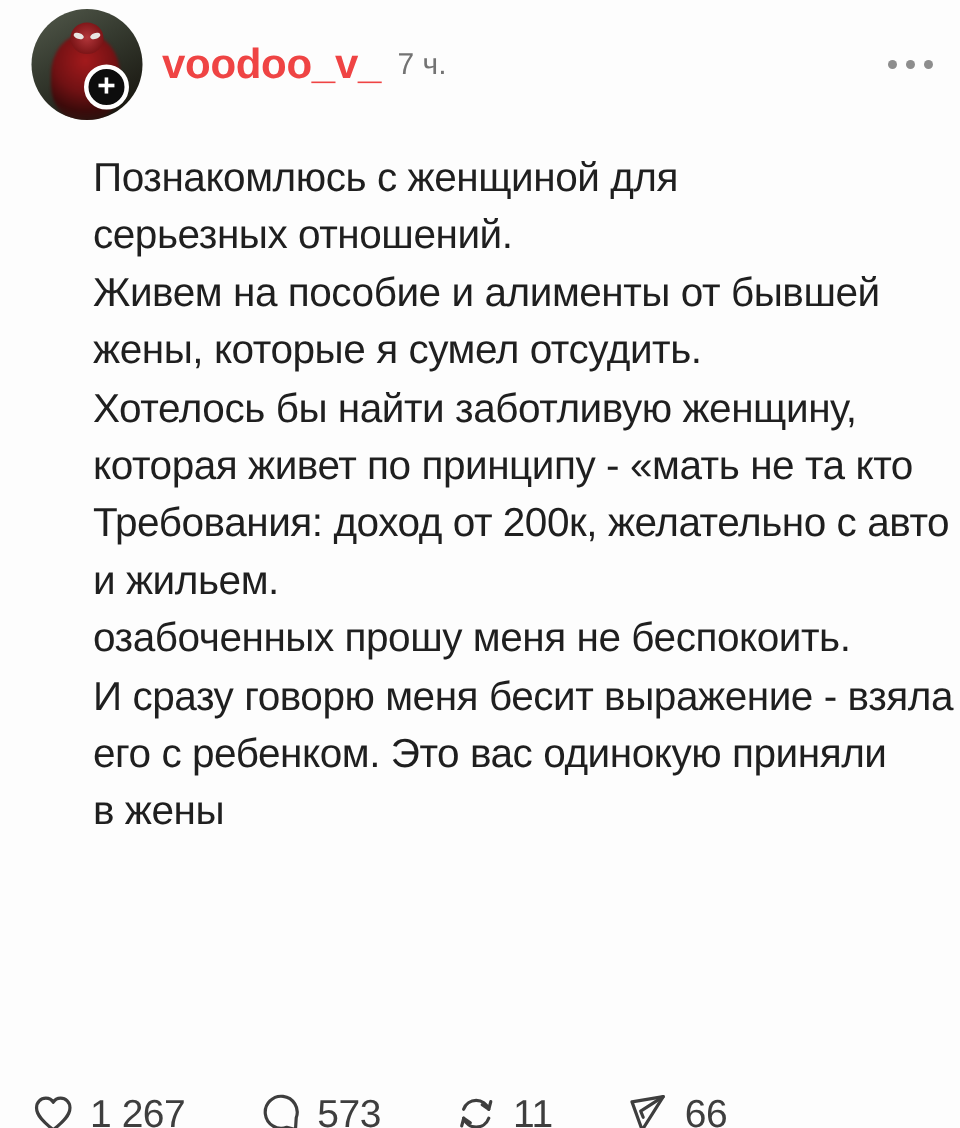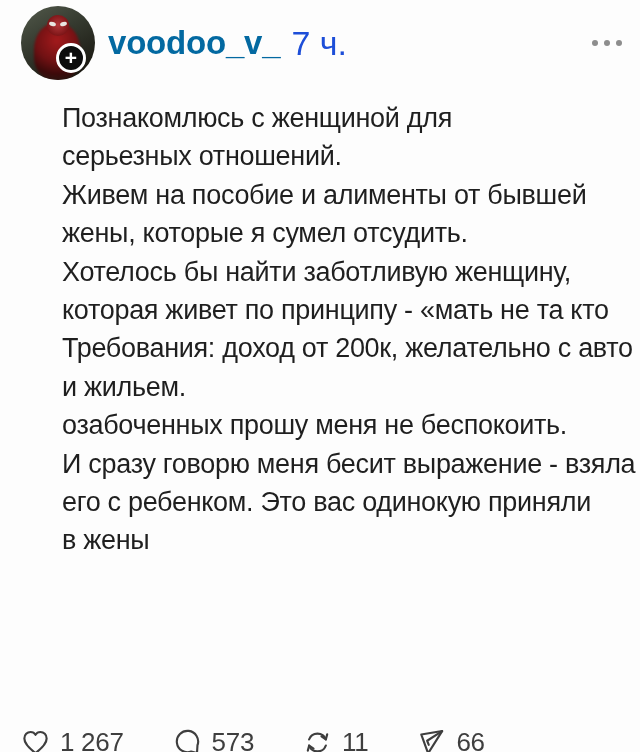--- a/index.html
+++ b/index.html
@@ -20,22 +20,22 @@
     filter:blur(1px);}
   .av-head{position:absolute;left:26px;top:9px;width:22px;height:21px;border-radius:50%;
     background:radial-gradient(circle at 50% 48%,#b2363a 0%,#7c1517 70%,#4a0c0c 100%);}
   .av-eye{position:absolute;width:7px;height:4px;background:#e8e6e2;border-radius:50%;}
   .av-eye.l{left:28px;top:16px;transform:rotate(18deg);}
   .av-eye.r{left:39px;top:16px;transform:rotate(-18deg);}
   .plus{position:absolute;left:35px;top:37px;width:24px;height:24px;border-radius:50%;
     background:#0d0d0d;border:3px solid #ffffff;color:#ffffff;
     display:flex;align-items:center;justify-content:center;}
   .plus span{font-size:21px;font-weight:600;line-height:1;margin-top:-2px;}
-  .username{margin-left:13px;font-size:33px;font-weight:700;color:#0369a1;letter-spacing:-0.2px;cursor:pointer;}
-  .time{margin-left:11px;font-size:34px;color:#1d4ed8;}
+  .username{margin-left:13px;font-size:28px;font-weight:700;color:#ef4444;letter-spacing:-0.2px;cursor:pointer;}
+  .time{margin-left:11px;font-size:20px;color:#737373;}
   .more{margin-left:auto;border:none;background:none;padding:6px;cursor:pointer;}
   .dots{display:flex;gap:6px;}
   .dots i{width:6px;height:6px;border-radius:50%;background:#8d8d8d;display:block;}
 
   
   .body-text{position:absolute;top:99px;left:20px;width:606px;
     font-size:27px;line-height:38.4px;letter-spacing:-0.3px;color:#1f1f1f;margin-left:42px;}
   .ln{white-space:nowrap;height:38.4px;}
 
   

